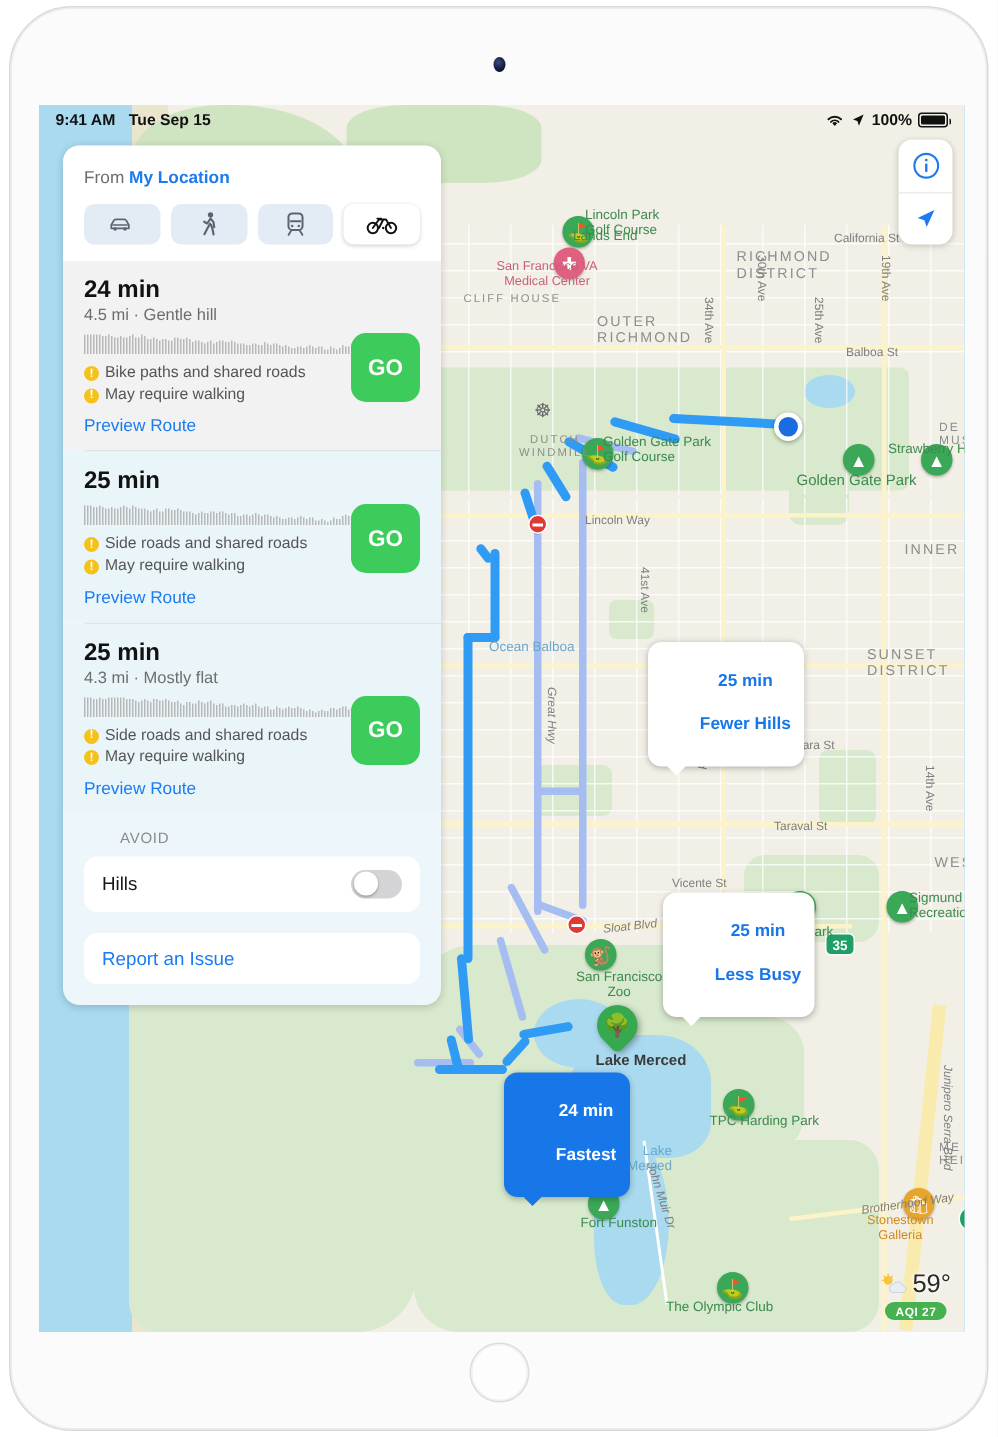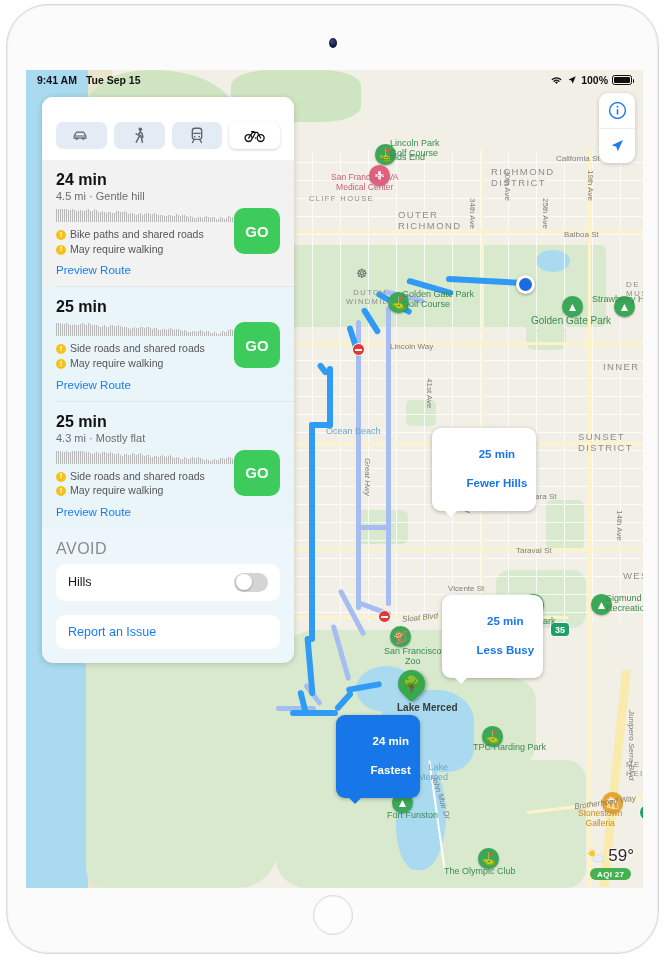--- a/index.html
+++ b/index.html
@@ -214,21 +214,21 @@
      justify-content:center; margin-top:2px; }
   .go-btn {
     flex:none; width: 46px; height: 46px; border-radius: 10px; background:#3dcc5c;
     color:#fff; font-size:15px; font-weight:bold;
     display:flex; align-items:center; justify-content:center; margin-top:6px;
   }
   .preview { font-size:11.5px; color:#1a7cf0; margin-top:7px; }
 
   
   #avoid-sec { padding: 12px 14px 12px; }
-  #avoid-title { font-size:16px; color:#8a8a8a; letter-spacing:.5px; margin-bottom:6px; }
+  #avoid-title { font-size:10px; color:#8a8a8a; letter-spacing:.5px; margin-bottom:6px;margin-left:24px; }
   #avoid-list { background:#fff; border-radius:9px; overflow:hidden; }
   .avoid-row { display:flex; align-items:center; justify-content:space-between;
      padding: 9px 12px; }
   .avoid-row + .avoid-row { border-top:1px solid #e9e9e9; }
   .avoid-lbl { font-size:12.5px; color:#161616; }
   .switch { width: 34px; height: 19px; border-radius: 11px; background:#d4d4d6; position:relative; flex:none; }
   .switch i { position:absolute; top:1.5px; left:1.5px; width:16px; height:16px;
      border-radius:50%; background:#fff; box-shadow:0 1px 2px rgba(0,0,0,.28); display:block; }
   #report-box { margin: 2px 14px 14px; background:#fff; border-radius:9px; padding:10px 12px; }
   #report-link { font-size:12.5px; color:#1a7cf0; }
@@ -452,21 +452,21 @@
       <div class="lbl lbl-streetv" style="left:486px;top:100px;transform:rotate(90deg);">30th Ave</div>
       <div class="lbl lbl-streetv" style="left:524px;top:128px;transform:rotate(90deg);">25th Ave</div>
       <div class="lbl lbl-streetv" style="left:569px;top:100px;transform:rotate(90deg);">19th Ave</div>
       <div class="lbl lbl-streetv" style="left:408px;top:308px;transform:rotate(90deg);">41st Ave</div>
       <div class="lbl lbl-streetv" style="left:346px;top:388px;transform:rotate(90deg);font-style:italic;">Great Hwy</div>
       <div class="lbl lbl-streetv" style="left:446px;top:400px;transform:rotate(90deg);font-style:italic;">Sunset Blvd</div>
       <div class="lbl lbl-streetv" style="left:598px;top:440px;transform:rotate(90deg);">14th Ave</div>
       <div class="lbl lbl-streetv" style="left:610px;top:640px;transform:rotate(90deg);font-style:italic;">Junipero Serra Blvd</div>
       <div class="lbl lbl-streetv" style="left:412px;top:704px;transform:rotate(72deg);font-style:italic;">John Muir Dr</div>
 
-      <div class="lbl lbl-water" style="left:300px;top:356px;">Ocean Beach</div>
+      <div class="lbl lbl-water" style="left:300px;top:356px;">Ocean Balboa</div>
       <div class="lbl lbl-water" style="left:392px;top:692px;text-align:right;">Lake
 Merced</div>
 
       <div class="lbl lbl-poi" style="left:305px;top:102px;">San Francisco VA
 Medical Center</div>
 
       <div class="callout" style="left:406px;top:358px;">
         <span>25 min</span><br>
         <span>Fewer Hills</span>
       </div>
@@ -529,20 +529,23 @@
         <span>100%</span>
         <div id="battery-shell">
           <div id="battery-fill" style="width:100%"></div>
         </div>
       </div>
     </div>
 
     <div id="panel">
 
       <div id="panel-head">
+        <div id="from-row">
+          <span>From </span><b>My Location</b>
+        </div>
 
         <div id="mode-row">
           <div class="mode-btn">
             <svg width="19" height="14" viewBox="0 0 26 18">
               <path d="M3 12 v-3 l2.4 -4.2 a2 2 0 0 1 1.7 -1 h7.8 a2 2 0 0 1 1.7 1 L19 9 v3 Z" fill="none" stroke="#5c6470" stroke-width="1.6" stroke-linejoin="round"></path>
               <line x1="4" y1="9" x2="18" y2="9" stroke="#5c6470" stroke-width="1.4"></line>
               <circle cx="6.5" cy="12.6" r="1.6" fill="#5c6470"></circle>
               <circle cx="15.5" cy="12.6" r="1.6" fill="#5c6470"></circle>
             </svg>
           </div>

